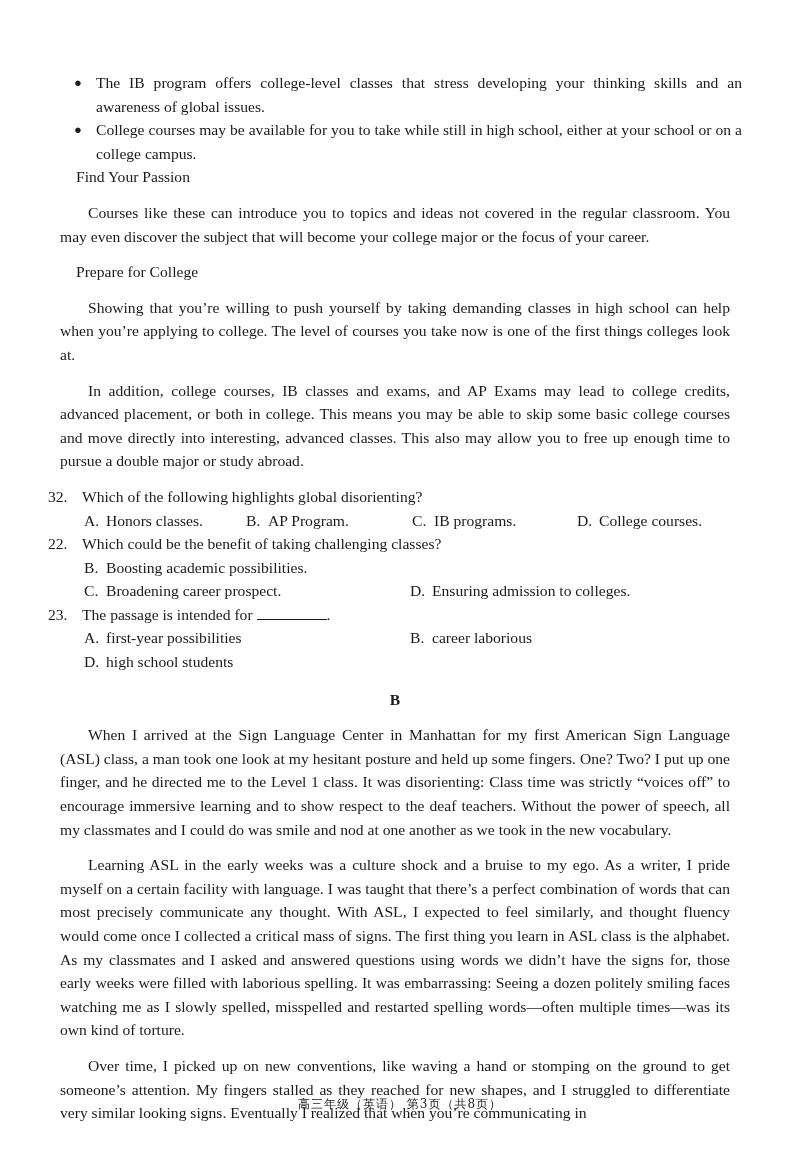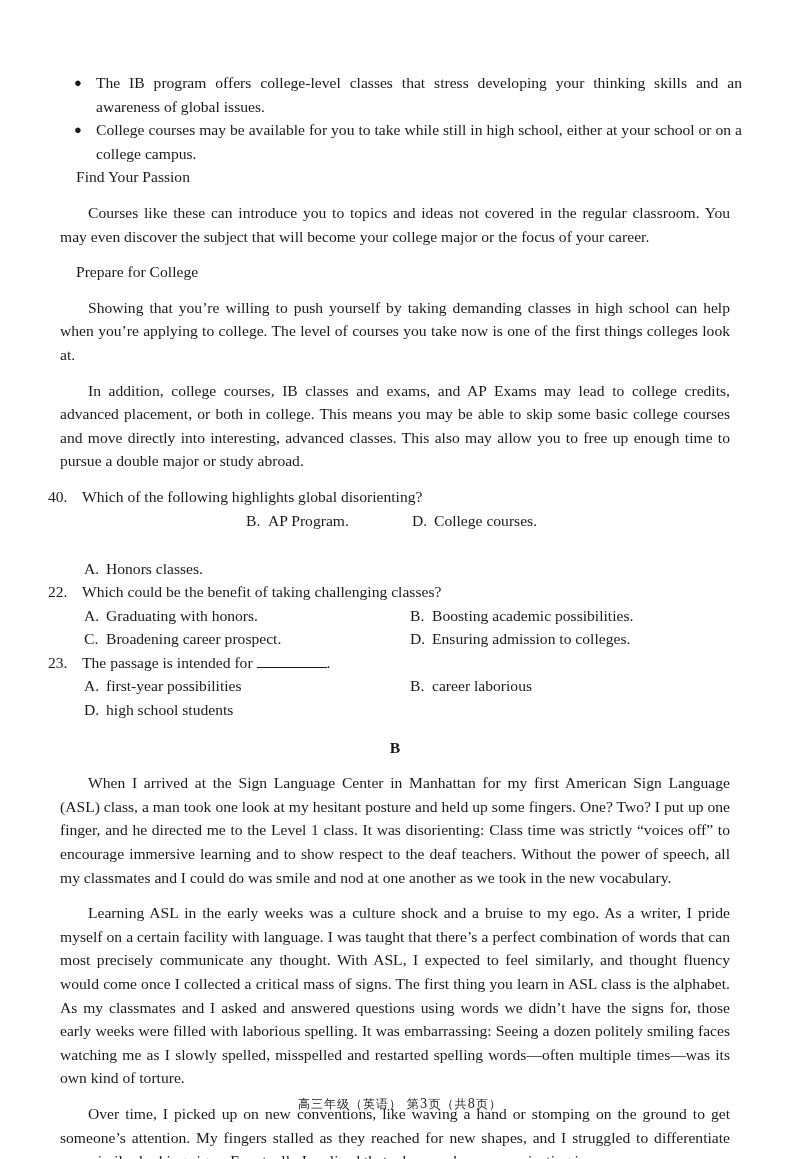--- a/index.html
+++ b/index.html
@@ -11,21 +11,21 @@
     }
     .page { position: absolute; left: 48px; top: 71px; width: 694px; }
     .bullet { position: relative; padding-left: 48px; text-align: justify; text-align-last: left; line-height: 23.6px; }
     .bullet .dot { position: absolute; left: 26px; top: 0; font-size: 13px; }
     .heading { font-weight: normal; padding-left: 28px; line-height: 23.6px; }
     .para { text-indent: 28px; text-align: justify; line-height: 23.6px; margin: 12px; }
     .questions { margin-top: 10px; }
     .q { line-height: 23.6px; display: flex; }
     .q .num { width: 34px; flex: none; }
     .opts4 { display: flex; padding-left: 36px; line-height: 23.6px; }
-    .opts4 .opt:nth-child(1) { width: 162px; margin-top: 48px; }
+    .opts4 .opt:nth-child(1) { width: 162px; }
     .opts4 .opt:nth-child(2) { width: 166px; }
     .opts4 .opt:nth-child(3) { width: 165px; }
     .opts2 { display: flex; padding-left: 36px; line-height: 23.6px; }
     .opts2 .opt:nth-child(1) { width: 326px; }
     .opt .letter { display: inline-block; width: 22px; }
     .blank { display: inline-block; width: 70px; border-bottom: 1px solid #1a1a1a; height: 14px; vertical-align: baseline; }
     .section-title { text-align: center; font-weight: bold; margin-top: 14px; margin-bottom: 4px; line-height: 23.6px; }
     .footer {
       position: absolute; left: 0; width: 800px; top: 1096px; text-align: center;
       font-family: "DejaVu Serif", serif; font-size: 12px; letter-spacing: 1px; color: #222;
@@ -48,35 +48,35 @@
   <div class="heading">Find Your Passion</div>
   <p class="para">Courses like these can introduce you to topics and ideas not covered in the regular classroom. You may even discover the subject that will become your college major or the focus of your career.</p>
 
   <div class="heading">Prepare for College</div>
   <p class="para">Showing that you’re willing to push yourself by taking demanding classes in high school can help when you’re applying to college. The level of courses you take now is one of the first things colleges look at.</p>
   <p class="para">In addition, college courses, IB classes and exams, and AP Exams may lead to college credits, advanced placement, or both in college. This means you may be able to skip some basic college courses and move directly into interesting, advanced classes. This also may allow you to free up enough time to pursue a double major or study abroad.</p>
 
   <div class="questions">
 
     <div class="q">
-      <span class="num">40.</span>
+      <span class="num">32.</span>
       <span>Which of the following highlights global disorienting?</span>
     </div>
     <div class="opts4">
       <div class="opt"><span class="letter">A.</span><span>Honors classes.</span></div>
       <div class="opt"><span class="letter">B.</span><span>AP Program.</span></div>
+      <div class="opt"><span class="letter">C.</span><span>IB programs.</span></div>
       <div class="opt"><span class="letter">D.</span><span>College courses.</span></div>
     </div>
 
     <div class="q">
       <span class="num">22.</span>
       <span>Which could be the benefit of taking challenging classes?</span>
     </div>
     <div class="opts2">
-      <div class="opt"><span class="letter">A.</span><span>Graduating with honors.</span></div>
       <div class="opt"><span class="letter">B.</span><span>Boosting academic possibilities.</span></div>
     </div>
     <div class="opts2">
       <div class="opt"><span class="letter">C.</span><span>Broadening career prospect.</span></div>
       <div class="opt"><span class="letter">D.</span><span>Ensuring admission to colleges.</span></div>
     </div>
 
     <div class="q">
       <span class="num">23.</span>
       <span>

